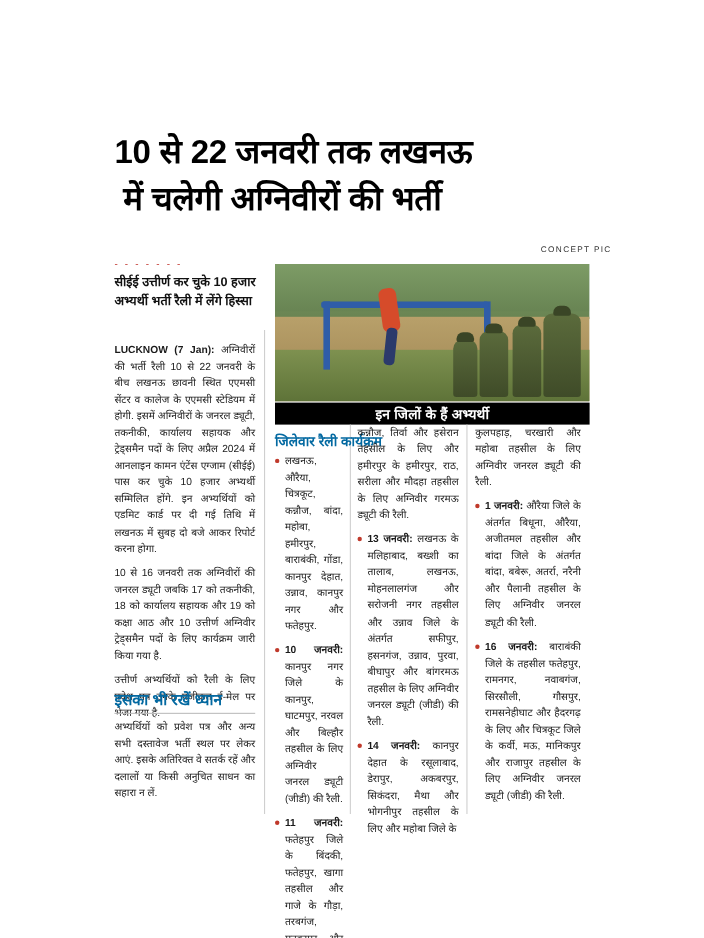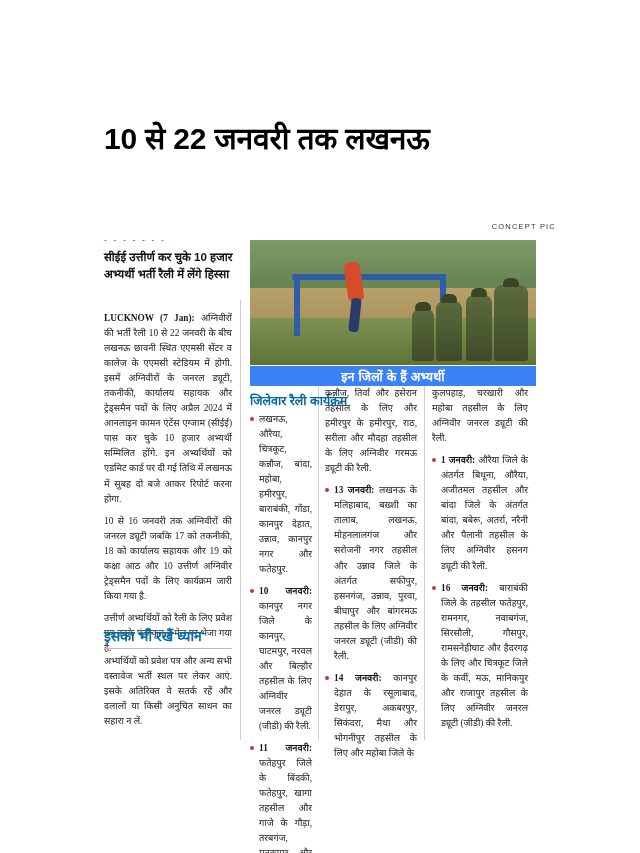--- a/index.html
+++ b/index.html
@@ -139,41 +139,41 @@
     width: 16px; height: 9px; background: #3a4526; border-radius: 6px 6px 2px 2px;
   }
 
   
   .red-band {
     position: absolute;
     left: 250px;
     top: 366px;
     width: 286px;
     height: 20px;
-    background: #3b82f6;
+    background: #000000;
     color: #fff;
     font-weight: bold;
     font-size: 12.5px;
     display: flex;
     align-items: center;
     justify-content: center;
     letter-spacing: .2px;
   }
 
   
   .vrule {
     position: absolute;
     width: 1px;
     background: #cfcfcf;
   }
 
   
   .col {
     position: absolute;
-    font-family: Liberation Serif, serif;
+    font-family: Liberation Sans, sans-serif;
     font-size: 9.3px;
     line-height: 1.62;
     text-align: justify;
     color: #1a1a1a;
   }
   .col p { margin: 0 0 7px 0; }
   .col .lead { font-weight: bold; }
 
   .col1 { left: 104px; top: 311px; width: 128px; }
   .col2 { left: 250px; top: 386px; width: 62px; }
@@ -241,20 +241,21 @@
     background: #c0392b;
   }
 </style>
 </head>
 <body>
 
 <div class="page">
 
   <div class="headline">
     <span class="ln">10 से 22 जनवरी तक लखनऊ</span>
+    <span class="ln ln2">में चलेगी अग्निवीरों की भर्ती</span>
   </div>
 
   <div class="concept-pic">CONCEPT PIC</div>
 
   <div class="kicker">
     <div class="dashes">- - - - - - -</div>
     <div class="ktext">सीईई उत्तीर्ण कर चुके 10 हजार अभ्यर्थी भर्ती रैली में लेंगे हिस्सा</div>
   </div>
 
   <div class="photo">
@@ -314,18 +315,18 @@
     <p style="text-align:justify;">कन्नौज, तिर्वा और हसेरान तहसील के लिए और हमीरपुर के हमीरपुर, राठ, सरीला और मौदहा तहसील के लिए अग्निवीर गरमऊ ड्यूटी की रैली.</p>
     <ul class="datelist">
       <li><span class="d">13 जनवरी:</span><span> लखनऊ के मलिहाबाद, बख्शी का तालाब, लखनऊ, मोहनलालगंज और सरोजनी नगर तहसील और उन्नाव जिले के अंतर्गत सफीपुर, हसनगंज, उन्नाव, पुरवा, बीघापुर और बांगरमऊ तहसील के लिए अग्निवीर जनरल ड्यूटी (जीडी) की रैली.</span></li>
       <li><span class="d">14 जनवरी:</span><span> कानपुर देहात के रसूलाबाद, डेरापुर, अकबरपुर, सिकंदरा, मैथा और भोगनीपुर तहसील के लिए और महोबा जिले के</span></li>
     </ul>
   </div>
 
   <div class="col col4">
     <p style="text-align:justify;">कुलपहाड़, चरखारी और महोबा तहसील के लिए अग्निवीर जनरल ड्यूटी की रैली.</p>
     <ul class="datelist">
-      <li><span class="d">1 जनवरी:</span><span> औरैया जिले के अंतर्गत बिधूना, औरैया, अजीतमल तहसील और बांदा जिले के अंतर्गत बांदा, बबेरू, अतर्रा, नरैनी और पैलानी तहसील के लिए अग्निवीर हसनग ड्यूटी की रैली.</span></li>
+      <li><span class="d">1 जनवरी:</span><span> औरैया जिले के अंतर्गत बिधूना, औरैया, अजीतमल तहसील और बांदा जिले के अंतर्गत बांदा, बबेरू, अतर्रा, नरैनी और पैलानी तहसील के लिए अग्निवीर जनरल ड्यूटी की रैली.</span></li>
       <li><span class="d">16 जनवरी:</span><span> बाराबंकी जिले के तहसील फतेहपुर, रामनगर, नवाबगंज, सिरसौली, गौसपुर, रामसनेहीघाट और हैदरगढ़ के लिए और चित्रकूट जिले के कर्वी, मऊ, मानिकपुर और राजापुर तहसील के लिए अग्निवीर जनरल ड्यूटी (जीडी) की रैली.</span></li>
     </ul>
   </div>
 
 </div>
 
 </body></html>

